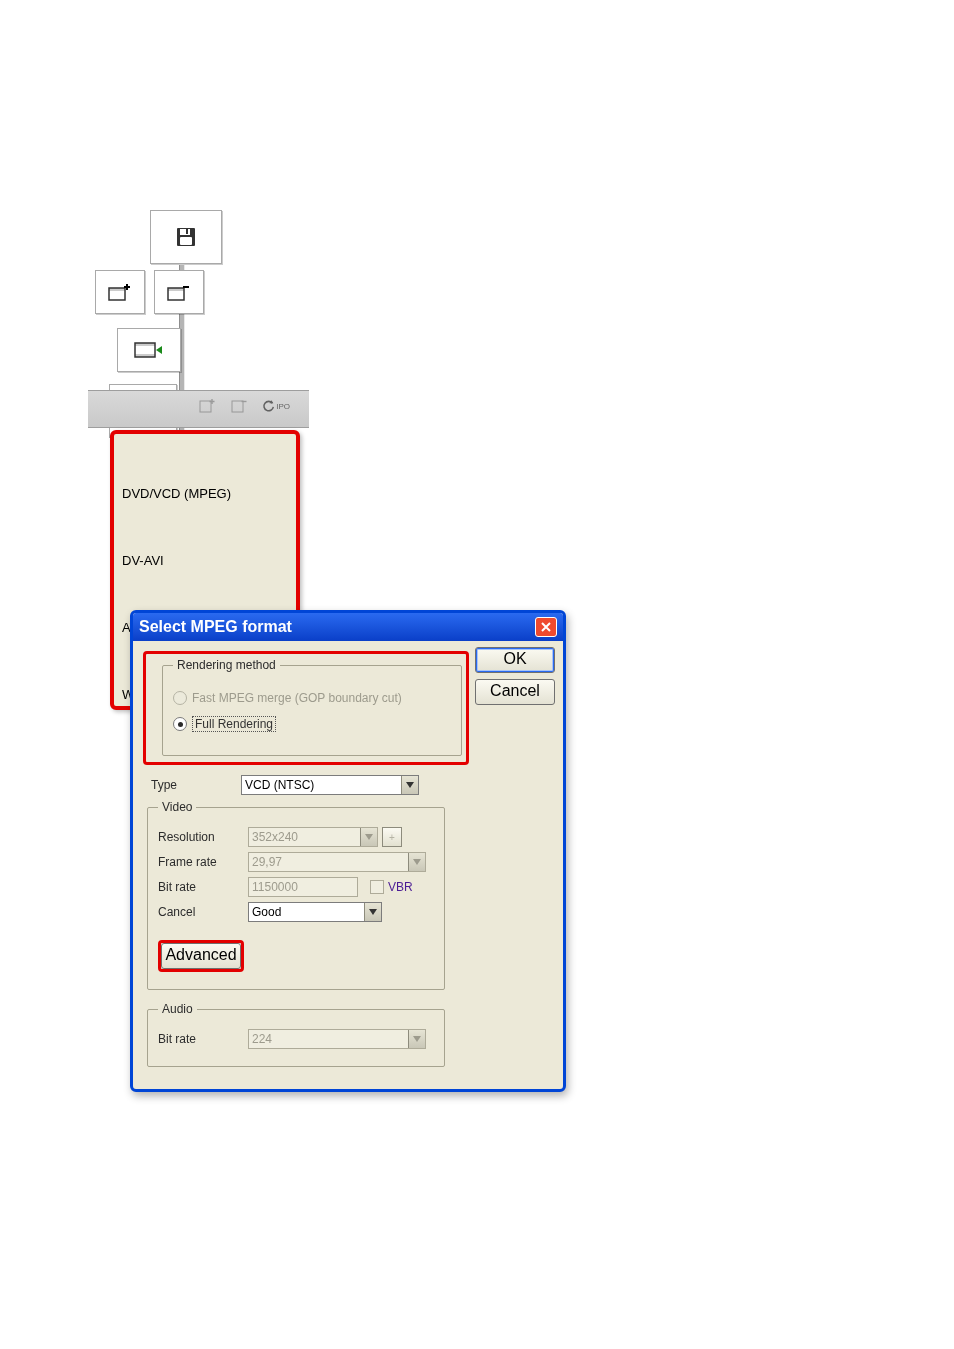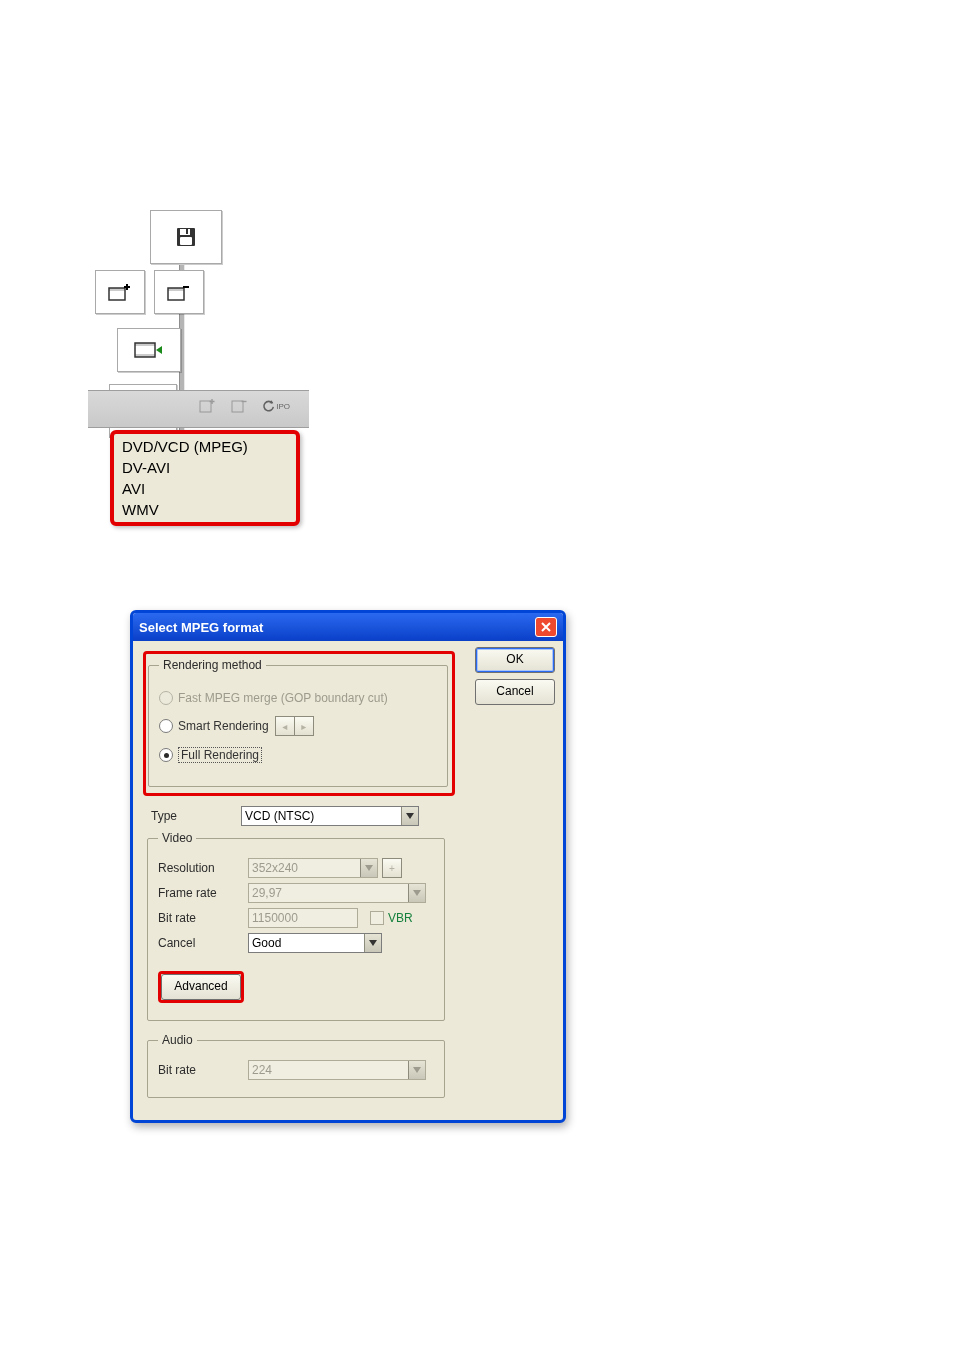--- a/index.html
+++ b/index.html
@@ -52,39 +52,40 @@
   }
 
   .menu-box {
     border: 4px solid #e30000;
     border-radius: 6px;
     background: #ece9d8;
     box-shadow: 2px 2px 4px rgba(0,0,0,0.25);
     padding: 2px 4px;
   }
   .menu-item {
-    font-size: 15px;
+    font-size: 13px;
     padding: 2px 4px;
     white-space: nowrap;
+    margin-top: 48px;
   }
 
   
   .dialog {
     width: 430px;
     border: 3px solid #0045d6;
     border-radius: 6px;
     box-shadow: 2px 4px 8px rgba(0,0,0,0.3);
     background: #ece9d8;
     overflow: hidden;
   }
   .titlebar {
     background: linear-gradient(#2a6af0,#0a3fc8);
     color: #fff;
     font-weight: bold;
-    font-size: 13px;
+    font-size: 16px;
     padding: 4px 6px;
     display: flex;
     align-items: center;
   }
   .titlebar .title { flex: 1; }
   .close-btn {
     width: 20px;
     height: 18px;
     background: #ef4a2f;
     border: 1px solid #fff;
@@ -107,21 +108,21 @@
     padding: 8px 10px 12px 10px;
   }
   fieldset.group legend {
     font-size: 12px;
     color: #2c2c2c;
     padding: 0 4px;
   }
   .highlight-box {
     border: 3px solid #e30000;
     border-radius: 4px;
-    padding: 4px 4px 6px 2px;
+    padding: 4px 4px 6px 16px;
     margin-bottom: 10px;
   }
 
   .radio-row {
     display: flex;
     align-items: center;
     font-size: 12px;
     margin: 11px 0;
     color: #333;
   }
@@ -192,21 +193,21 @@
     margin-right:4px;
   }
 
   .win-btn {
     display:block;
     width:78px;
     height:24px;
     border:1px solid #707070;
     background:linear-gradient(#fbfaf2,#e4e2d3);
     border-radius:3px;
-    font-size:12px;
+    font-size:16px;
     text-align:center;
     line-height:22px;
     margin-bottom:6px;
   }
   .win-btn.focused {
     box-shadow: 0 0 0 1px #2a6af0 inset, 0 0 0 2px #a9c5f9 inset;
   }
   .small-outline {
     border:3px solid #e30000;
     border-radius:4px;
@@ -322,28 +323,20 @@
 
     <div class="highlight-box" style="width:300px;">
       <fieldset class="group" style="margin:0;">
         <legend>Rendering method</legend>
 
         <div class="radio-row disabled">
           <span class="radio disabled"></span>
           <span>Fast MPEG merge (GOP boundary cut)</span>
         </div>
 
-        <div class="radio-row">
-          <span class="radio"></span>
-          <span>Smart Rendering</span>
-          <span class="mini-btns">
-            <span class="mini-btn disabled">◂</span>
-            <span class="mini-btn disabled">▸</span>
-          </span>
-        </div>
 
         <div class="radio-row">
           <span class="radio">
               <span class="dot"></span>
             </span>
           <span class="dotted">Full Rendering</span>
         </div>
 
       </fieldset>
     </div>
@@ -384,21 +377,21 @@
               <svg width="8" height="6">
                 <path d="M0 0 L8 0 L4 6 Z" fill="#9d9b8d"></path>
               </svg>
             </span>
         </div>
       </div>
 
       <div class="form-row">
         <span class="lab">Bit rate</span>
         <input class="txt disabled" style="width: 110px;" readonly="" value="1150000">
-        <span style="margin-left:12px; display:flex; align-items:center; color:#15803d;">
+        <span style="margin-left:12px; display:flex; align-items:center; color:#4c1d95;">
           <span class="chk"></span>
           <span>VBR</span>
         </span>
       </div>
 
       <div class="form-row">
         <span class="lab">Cancel</span>
         <div class="sel" style="width:134px;">
           <span>Good</span>
           <span class="caret">

